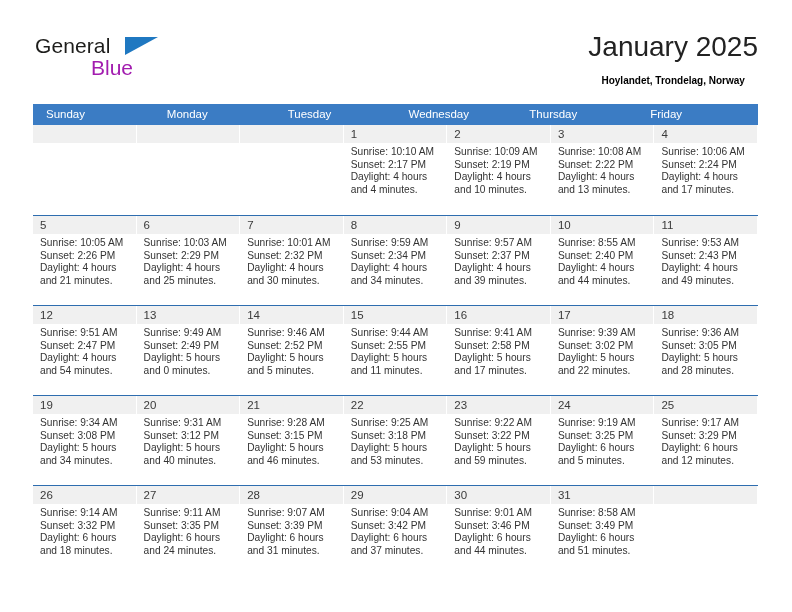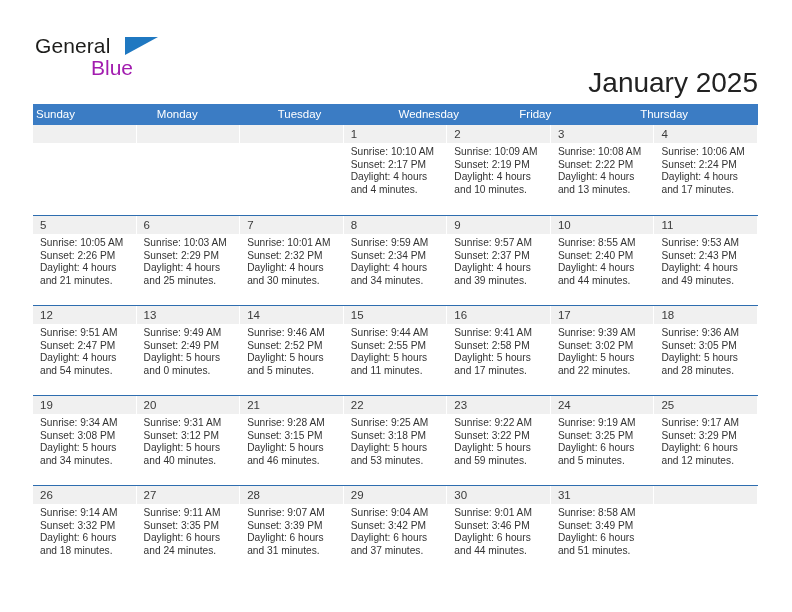--- a/index.html
+++ b/index.html
@@ -61,21 +61,20 @@
     font-size: 21px;
     color: #a21caf;
     font-family: "Liberation Sans", sans-serif;
   }
 
   .title-block {
     position: absolute;
     right: 0;
     top: 0;
     text-align: center;
-    margin-top: 36px;
   }
   .cal-title {
     font-size: 28px;
     color: #222222;
     line-height: 34px;
     white-space: nowrap;
   }
   .cal-subtitle {
     font-size: 10px;
     color: #000000;
@@ -95,21 +94,21 @@
   .weekday-row {
     display: flex;
     background: #3b7cc4;
     height: 21px;
   }
   .weekday {
     flex: 1 1 0;
     color: #ffffff;
     font-size: 11.5px;
     line-height: 21px;
-    padding-left: 3px;
+    padding-left: 13px;
     box-sizing: border-box;
     white-space: nowrap;
   }
   .week-row {
     display: flex;
     border-top: 1.6px solid #2e6daf;
     height: 90px;
     box-sizing: border-box;
   }
   .week-row.first {
@@ -165,22 +164,22 @@
     </div>
 
   </div>
 
   <div class="calendar">
     <div class="weekday-row" id="weekday-row">
         <div class="weekday">Sunday</div>
         <div class="weekday">Monday</div>
         <div class="weekday">Tuesday</div>
         <div class="weekday">Wednesday</div>
+        <div class="weekday">Thursday</div>
         <div class="weekday">Friday</div>
-        <div class="weekday">Thursday</div>
       </div>
     <div id="weeks-container">
         <div class="week-row first">
           <div class="day-cell empty">
             <div class="day-num-band">
               <div class="day-num"></div>
             </div>
             <div class="day-body"></div>
           </div>
           <div class="day-cell empty">

